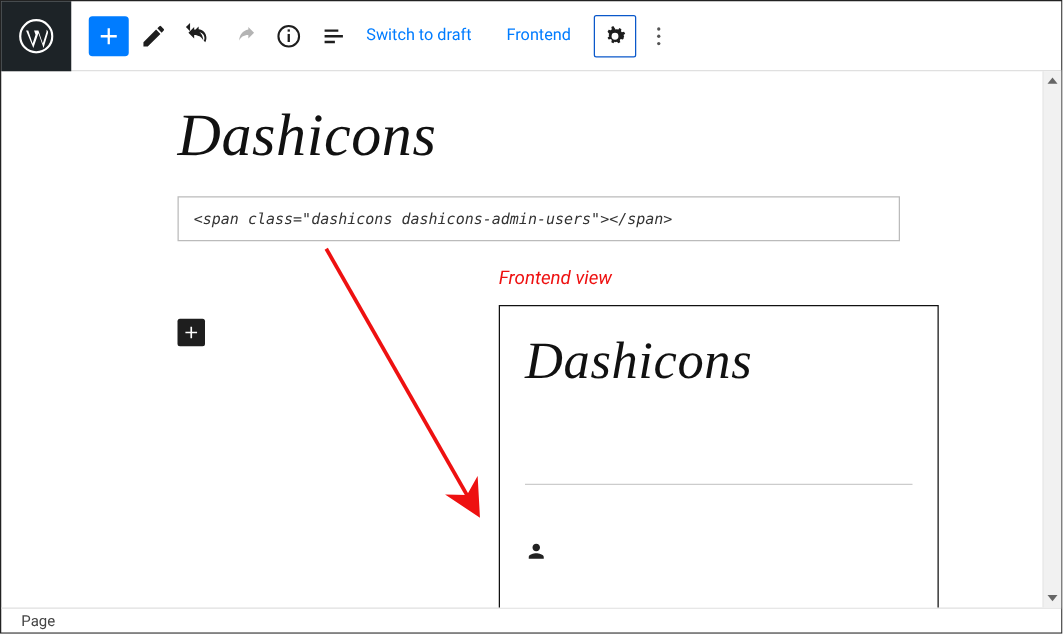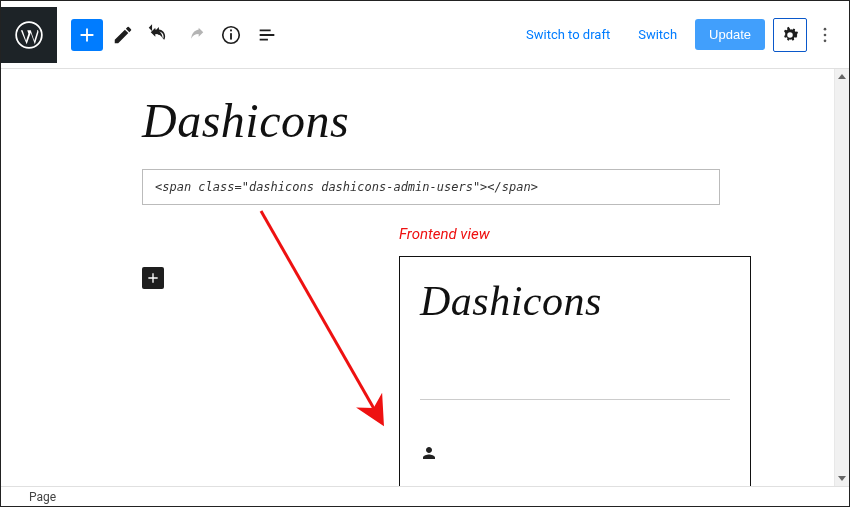--- a/index.html
+++ b/index.html
@@ -1,18 +1,18 @@
 <!DOCTYPE html>
 <html><head>
 <meta charset="utf-8">
 <style>
   * { box-sizing: border-box; margin: 0; padding: 0; }
   html, body { width: 850px; height: 507px; font-family: -apple-system, BlinkMacSystemFont, "Segoe UI", Roboto, sans-serif; overflow: hidden; background: #fff; }
   .frame { width: 850px; height: 507px; border: 1px solid #222; position: relative; background: #fff; display: flex; flex-direction: column; }
-  .topbar { height: 68px; border-bottom: 1px solid #e0e0e0; display: flex; align-items: center; justify-content: space-between; padding-right: 14px; }
+  .topbar { height: 56px; border-bottom: 1px solid #e0e0e0; display: flex; align-items: center; justify-content: flex-start; padding-right: 14px; }
   .topbar-left { display: flex; align-items: center; gap: 4px; }
   .wp-logo { width: 56px; height: 56px; background: #1d2327; display: flex; align-items: center; justify-content: center; }
   .wp-logo svg { width: 28px; height: 28px; fill: #fff; }
   .btn { width: 32px; height: 32px; display: flex; align-items: center; justify-content: center; border-radius: 3px; cursor: pointer; border: none; background: transparent; }
   .btn svg { width: 22px; height: 22px; fill: #1e1e1e; }
   .btn-add { background: #007cff; margin-left: 10px; }
   .btn-add svg { fill: #fff; }
   .btn-redo svg { fill: #b4b4b4; }
   .topbar-right { display: flex; align-items: center; gap: 8px; }
   .txt-link { color: #007cff; font-size: 13px; padding: 6px 10px; cursor: pointer; }
@@ -31,21 +31,21 @@
   .codeblock { position: absolute; left: 141px; top: 100px; width: 578px; border: 1px solid #bbb; padding: 10px 12px; font-family: Menlo, Consolas, monospace; font-size: 12px; color: #333; background: #fff; }
   .addblock { position: absolute; left: 141px; top: 198px; width: 22px; height: 22px; background: #1e1e1e; border-radius: 2px; display: flex; align-items: center; justify-content: center; cursor: pointer; }
   .addblock svg { width: 16px; height: 16px; fill: #fff; }
   .fv-label { position: absolute; left: 398px; top: 156px; color: #e11; font-size: 15px; }
   .fv-box { position: absolute; left: 398px; top: 187px; width: 352px; height: 248px; border: 1.5px solid #111; background: #fff; padding: 20px 20px; }
   .fv-title { font-family: Georgia, "Times New Roman", serif; font-size: 42px; color: #111; letter-spacing: 0.5px; }
   .fv-hr { margin-top: 74px; border: none; border-top: 1px solid #ccc; }
   .fv-icon { margin-top: 44px; }
   .fv-icon svg { width: 18px; height: 18px; fill: #222; }
   .arrow-svg { position: absolute; left: 250px; top: 132px; pointer-events: none; }
-  .footer { height: 20px; border-top: 1px solid #e0e0e0; font-size: 12px; color: #444; padding-left: 28px; display: flex; align-items: center; }
+  .footer { height: 20px; border-top: 1px solid #e0e0e0; font-size: 12px; color: #444; padding-left: 16px; display: flex; align-items: center; }
 </style>
 </head>
 <body>
 <div class="frame">
 
 <div class="topbar">
   <div class="topbar-left">
     <div class="wp-logo">
       <svg viewBox="0 0 24 24">
             <circle cx="12" cy="12" r="11" fill="none" stroke="#fff" stroke-width="1.5"></circle>
@@ -82,22 +82,21 @@
           </svg>
     </button>
     <button class="btn">
       <svg viewBox="0 0 24 24">
             <path d="M4 6h12v2H4zM4 11h16v2H4zM4 16h9v2H4z"></path>
           </svg>
     </button>
   </div>
   <div class="topbar-right">
     <span class="txt-link">Switch to draft</span>
-    <span class="txt-link">Switch</span>
-    <button class="btn-update">Update</button>
+    <span class="txt-link">Frontend</span>
     <button class="btn-settings">
       <svg viewBox="0 0 24 24">
             <path d="M19.4 13l.6-1-.6-1 1.5-1.2-1-1.7-1.9.4-.8-.8.4-1.9-1.7-1-1.2 1.5-1-.6-1 .6L10.5 3l-1.7 1 .4 1.9-.8.8-1.9-.4-1 1.7L7 10l-.6 1 .6 1-1.5 1.2 1 1.7 1.9-.4.8.8-.4 1.9 1.7 1 1.2-1.5 1 .6 1-.6 1.2 1.5 1.7-1-.4-1.9.8-.8 1.9.4 1-1.7L19.4 13zM12 15a3 3 0 1 1 0-6 3 3 0 0 1 0 6z"></path>
           </svg>
     </button>
     <div class="btn-more">
       <svg viewBox="0 0 24 24">
             <circle cx="12" cy="5" r="1.6"></circle>
             <circle cx="12" cy="12" r="1.6"></circle>
             <circle cx="12" cy="19" r="1.6"></circle>

